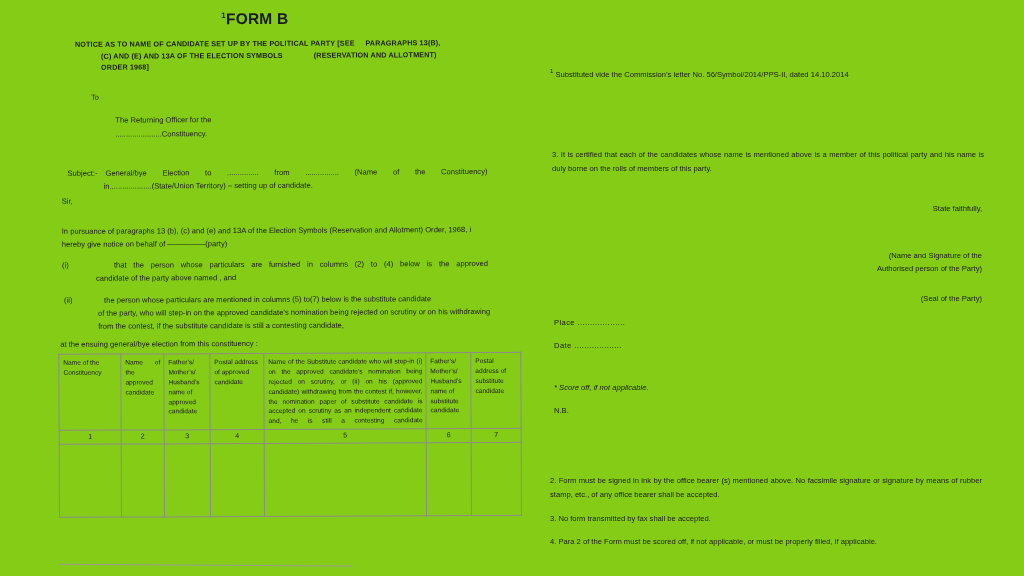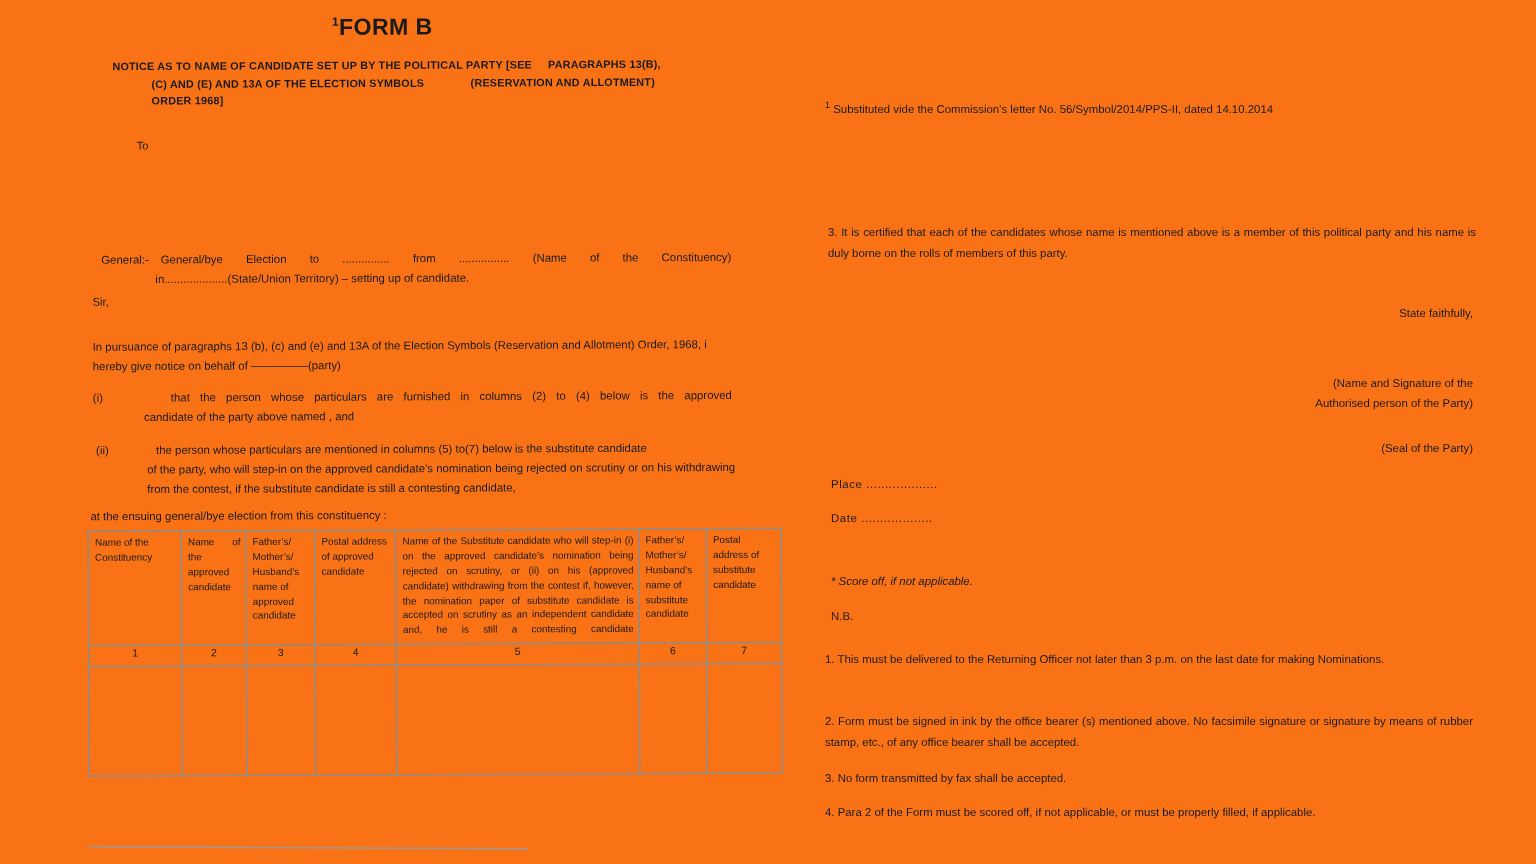--- a/index.html
+++ b/index.html
@@ -12,21 +12,21 @@
     height: 576px;
     overflow: hidden;
     font-family: "Liberation Sans", sans-serif;
     color: #1a1a1a;
     position: relative;
     -webkit-font-smoothing: antialiased;
   }
   .page {
     position: absolute;
     inset: 0;
-    background: #f97316;
+    background: #84cc16;
   }
   
   .left-page {
     position: absolute;
     left: 0; top: 0;
     width: 512px; height: 576px;
     transform: rotate(-0.25deg);
     transform-origin: 50% 50%;
   }
   .form-title {
@@ -238,24 +238,28 @@
       </div>
       <div class="notice-l2">
         <span class="a">(C) AND (E) AND 13A OF THE ELECTION SYMBOLS</span>
         <span class="b">(RESERVATION AND ALLOTMENT)</span>
       </div>
       <div class="notice-l3">ORDER 1968]</div>
     </div>
 
     <div class="to-label">To</div>
 
+    <div class="addressee">
+      <div>The Returning Officer for the</div>
+      <div>......................Constituency.</div>
+    </div>
 
     <div class="subject">
       <div class="row1">
-        <span class="sublabel">General:-</span>
+        <span class="sublabel">Subject:-</span>
         <span class="subbody">General/bye Election to ............... from ................ (Name of the Constituency)</span>
       </div>
       <div class="row2">in....................(State/Union Territory) – setting up of candidate.</div>
     </div>
 
     <div class="sir">Sir,</div>
 
     <div class="pursuance">In pursuance of paragraphs 13 (b), (c) and (e) and 13A of the Election Symbols (Reservation and Allotment) Order, 1968, i hereby give notice on behalf of —————(party)</div>
 
     <div class="clause clause-i">
@@ -337,18 +341,17 @@
     </div>
 
     <div class="seal">(Seal of the Party)</div>
 
     <div class="placeabs dots">Place ...................</div>
     <div class="dateabs dots">Date ...................</div>
 
     <div class="scoreoff">* Score off, if not applicable.</div>
     <div class="nb">N.B.</div>
 
-    <div class="rp j nb-1">1. This must be delivered to the Returning Officer not later than 3 p.m. on the last date for making Nominations.</div>
     <div class="rp j nb-2">2. Form must be signed in ink by the office bearer (s) mentioned above. No facsimile signature or signature by means of rubber stamp, etc., of any office bearer shall be accepted.</div>
     <div class="rp j nb-3">3. No form transmitted by fax shall be accepted.</div>
     <div class="rp j nb-4">4. Para 2 of the Form must be scored off, if not applicable, or must be properly filled, if applicable.</div>
   </div>
 </div>
 
 </body></html>

